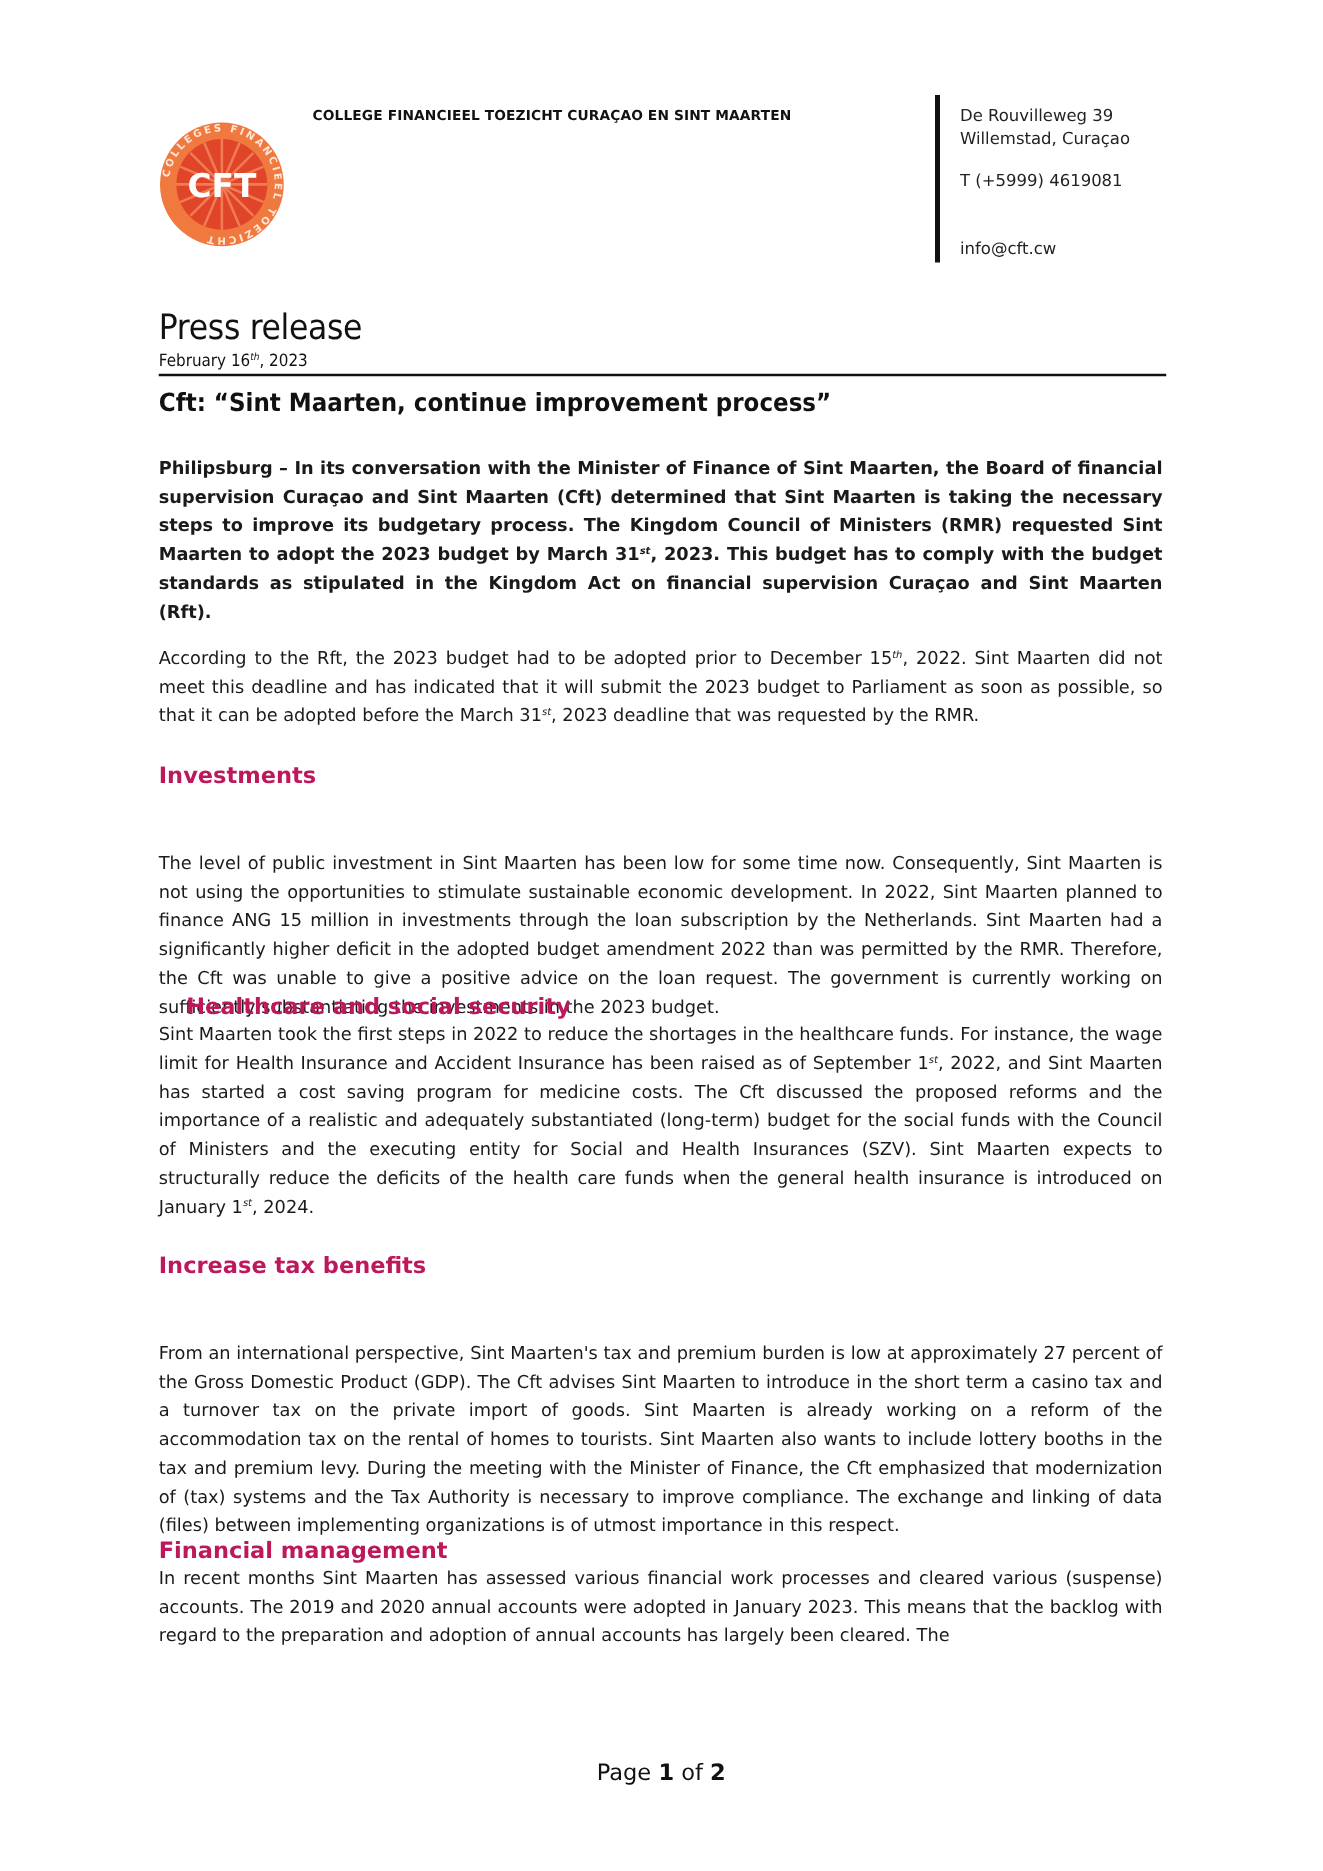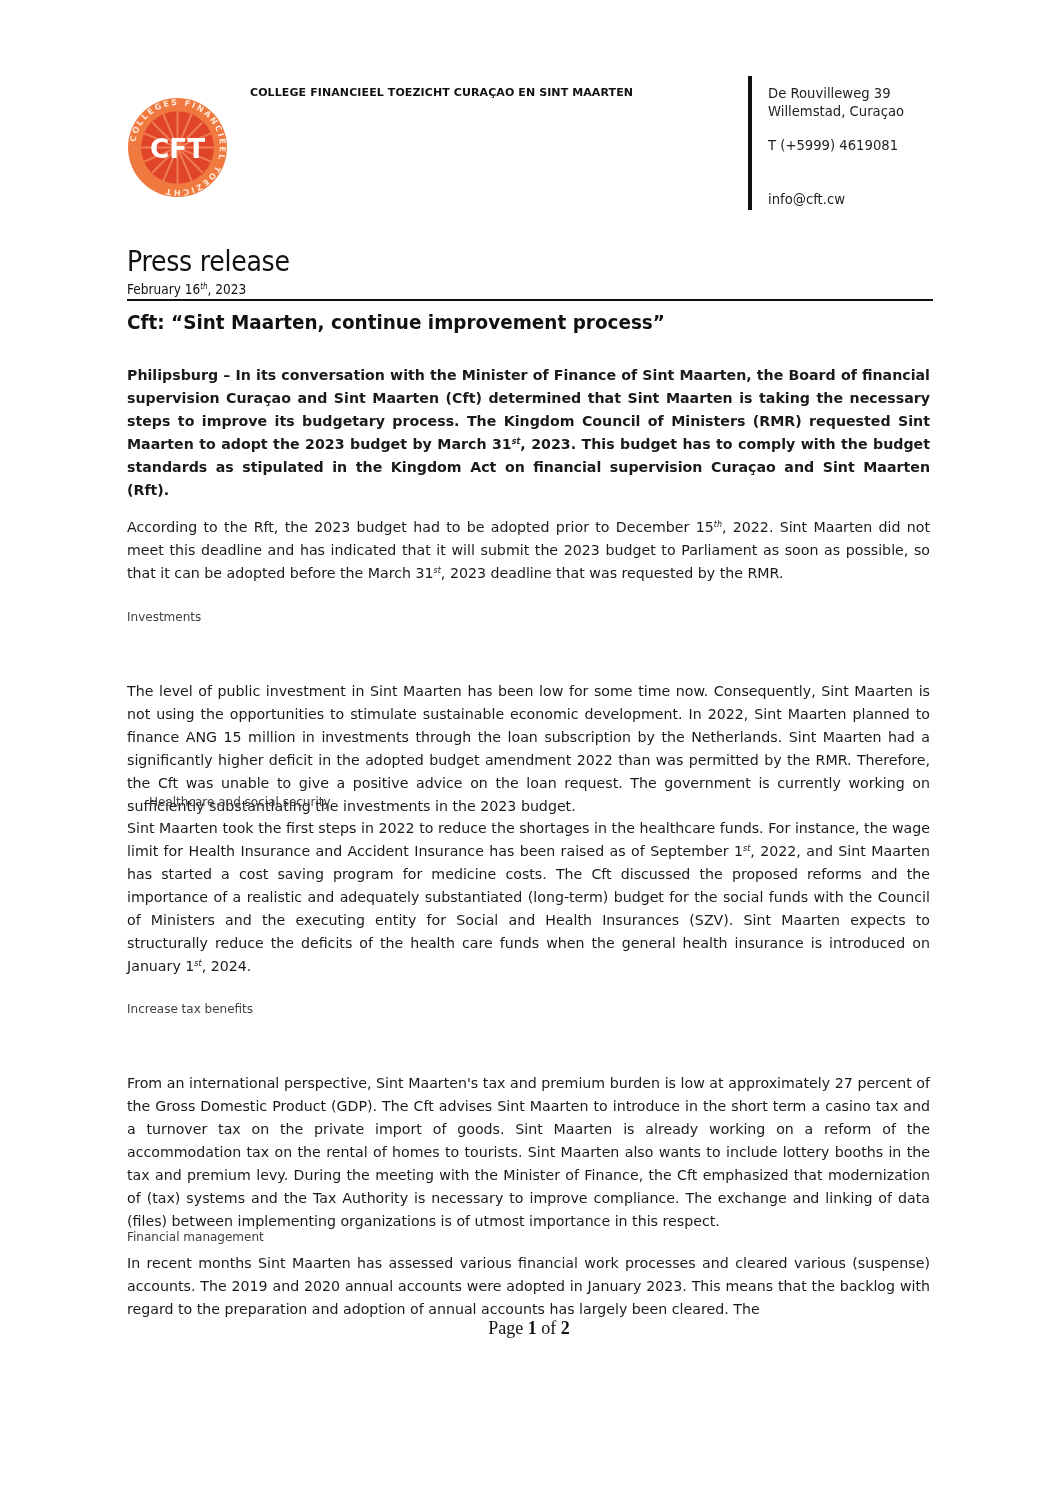--- a/index.html
+++ b/index.html
@@ -16,30 +16,30 @@
   .email { top: 190px; }
   .pr-title { left: 127px; top: 245px; font-family: "DejaVu Sans", sans-serif; font-size: 28px; font-weight: normal; letter-spacing: -0.3px; color: #111; transform: scaleX(0.9); transform-origin: left; }
   .pr-date { left: 127px; top: 281px; font-size: 13.5px; color: #111; transform: scaleX(0.9); transform-origin: left; }
   sup { font-size: 8px; vertical-align: 5px; line-height: 0; font-style: italic; }
   .hrule { left: 127px; top: 299px; width: 806px; height: 1.5px; background: #111; }
   .headline { left: 127px; top: 310px; font-size: 20px; font-weight: bold; color: #111; transform: scaleX(0.92); transform-origin: left; white-space: nowrap; }
   .para { left: 127px; width: 803px; font-size: 14.2px; line-height: 23px; text-align: justify; color: #1a1a1a; }
   .para.bold { font-weight: bold; }
   .intro { top: 364px; }
   .p1 { top: 516px; }
-  .sec-h { left: 127px; font-size: 12px; font-weight: normal; color: #404040; }
+  .sec-h { left: 127px; font-size: 18px; font-weight: bold; color: #be185d; }
   .h-inv { top: 610px; }
   .p-inv { top: 632px; margin-top: 48px; }
   .h-hc { top: 795px; margin-left: 22px; }
   .p-hc { top: 817px; }
   .h-tax { top: 1002px; }
   .p-tax { top: 1072px; }
   .h-fin { top: 1230px; }
   .p-fin { top: 1252px; }
-  .footer { left: 0; width: 1058px; top: 1318px; text-align: center; font-size: 18px; color: #111; font-family: Liberation Serif, serif; }
+  .footer { left: 0; width: 1058px; top: 1408px; text-align: center; font-size: 18px; color: #111; }
   .footer b { font-weight: bold; }
 </style>
 </head>
 <body>
 
 <div class="abs logo">
   <svg width="101" height="101" viewBox="0 0 100 100">
     <circle cx="50" cy="50" r="49" fill="#f0793f"></circle>
     <circle cx="50" cy="50" r="36" fill="#e0452a"></circle>
     <g stroke="#f38a5e" stroke-width="2" opacity="0.8">

